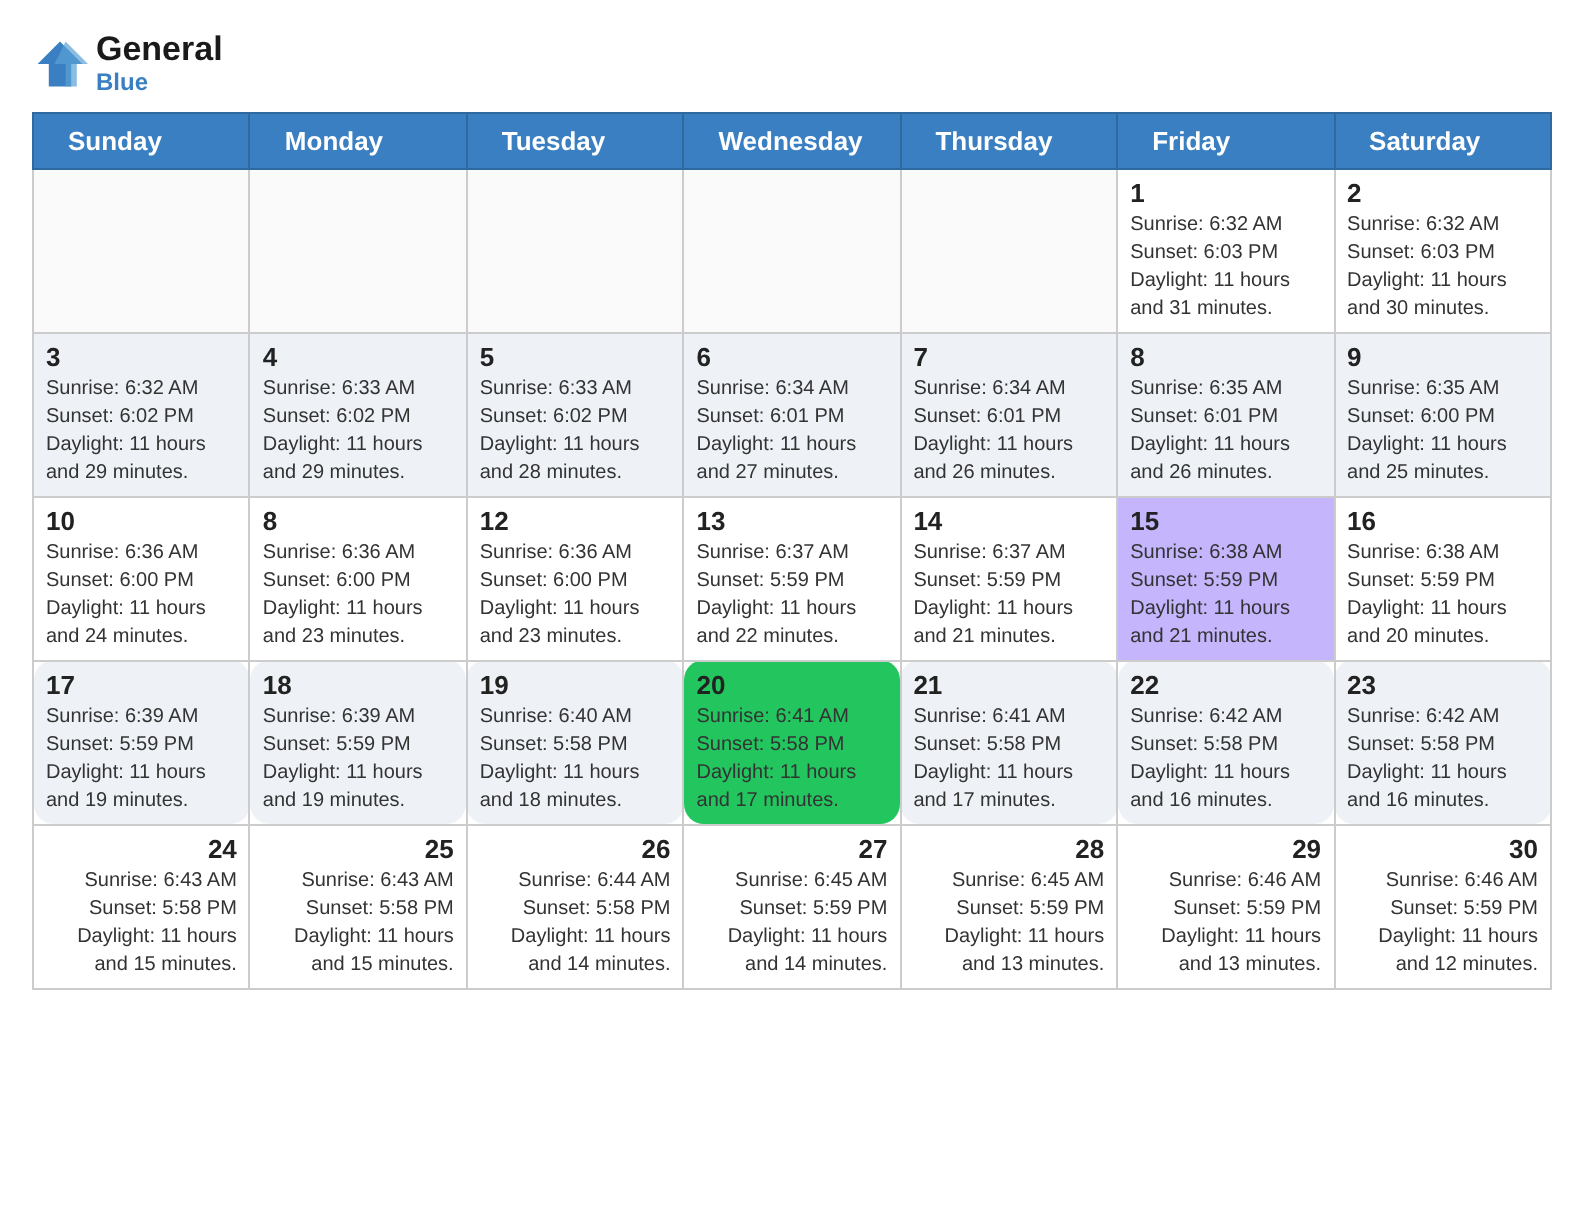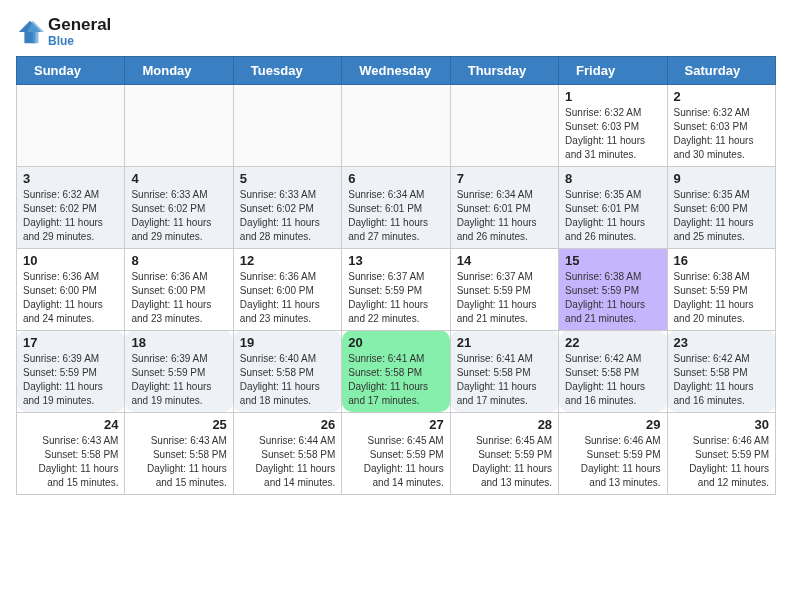--- a/index.html
+++ b/index.html
@@ -240,21 +240,21 @@
           <div class="day-info" style="white-space: pre-line;">Sunrise: 6:39 AM
 Sunset: 5:59 PM
 Daylight: 11 hours and 19 minutes.</div>
         </td>
         <td style="background: rgb(238, 242, 247); margin-top: 12px;">
           <div class="day-number">19</div>
           <div class="day-info" style="white-space: pre-line;">Sunrise: 6:40 AM
 Sunset: 5:58 PM
 Daylight: 11 hours and 18 minutes.</div>
         </td>
-        <td style="background: #86efac;">
+        <td style="background: #22c55e;">
           <div class="day-number">20</div>
           <div class="day-info" style="white-space: pre-line;">Sunrise: 6:41 AM
 Sunset: 5:58 PM
 Daylight: 11 hours and 17 minutes.</div>
         </td>
         <td style="background: rgb(238, 242, 247);">
           <div class="day-number">21</div>
           <div class="day-info" style="white-space: pre-line;">Sunrise: 6:41 AM
 Sunset: 5:58 PM
 Daylight: 11 hours and 17 minutes.</div>

